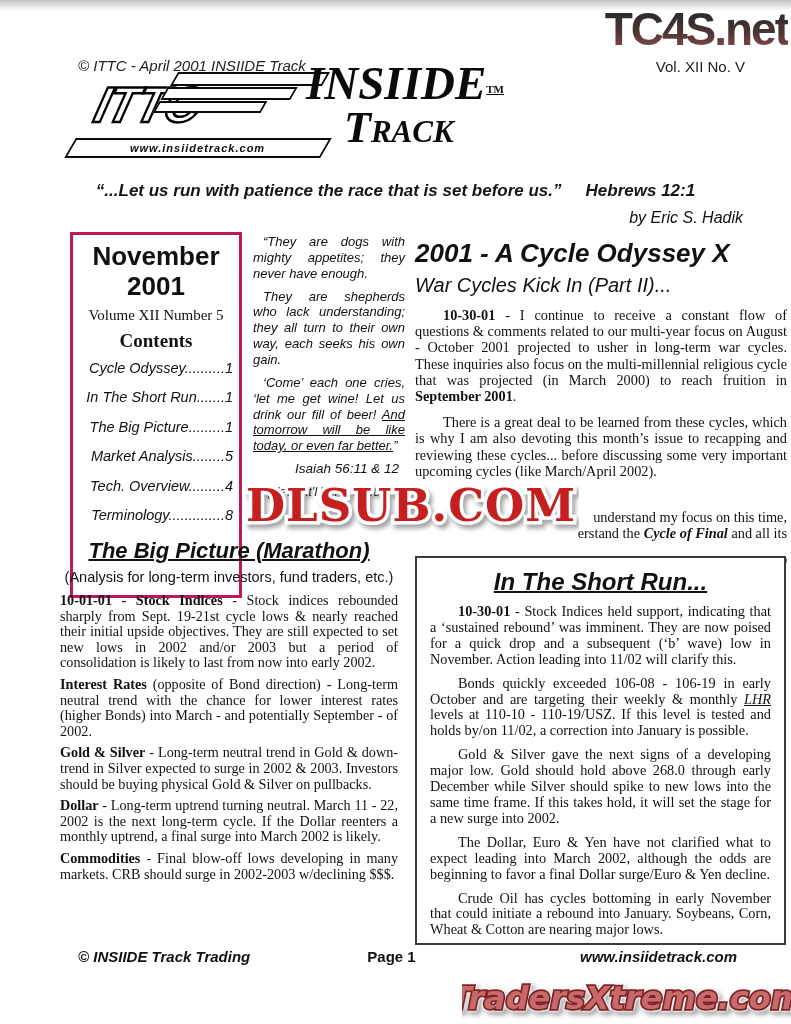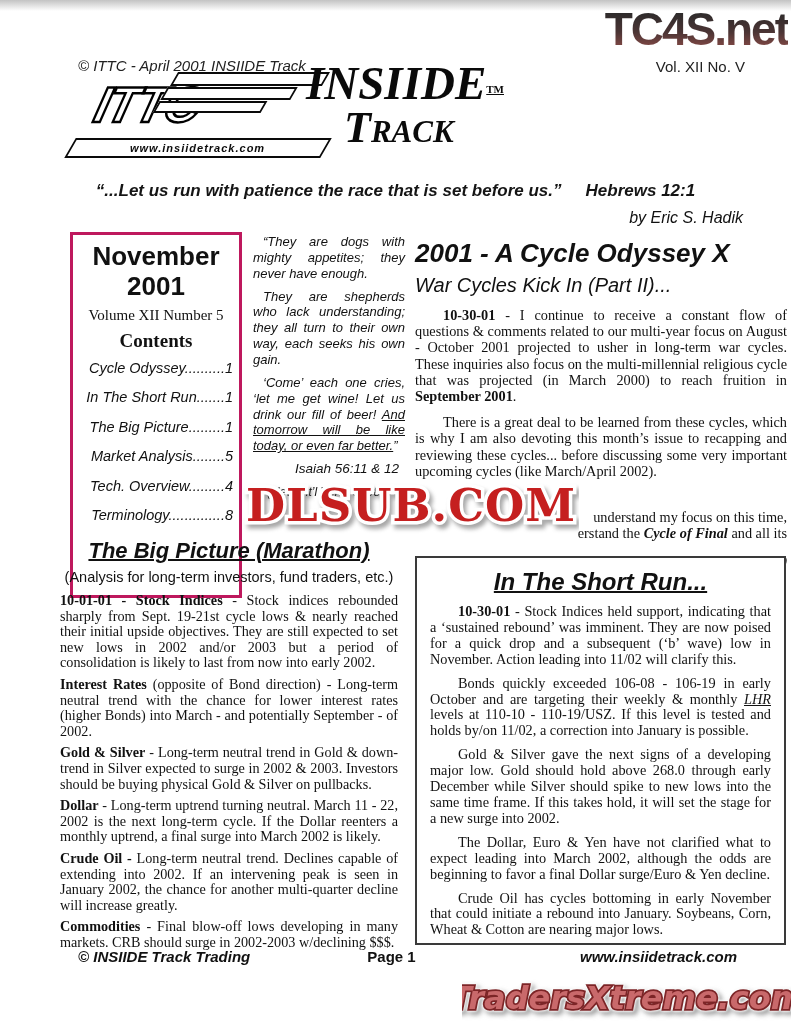--- a/index.html
+++ b/index.html
@@ -168,21 +168,20 @@
   </div>
 
   <div class="big-picture">
     <div class="bp-title">The Big Picture (Marathon)</div>
     <div class="bp-subtitle">(Analysis for long-term investors, fund traders, etc.)</div>
     <div class="bp-body">
       <p><b>10-01-01 - Stock Indices</b><span> - Stock indices rebounded sharply from Sept. 19-21st cycle lows &amp; nearly reached their initial upside objectives.  They are still expected to set new lows in 2002 and/or 2003 but a period of consolidation is likely to last from now into early 2002.</span></p>
       <p><b>Interest Rates</b><span> (opposite of Bond direction) - Long-term neutral trend with the chance for lower interest rates (higher Bonds) into March - and potentially September - of 2002.</span></p>
       <p><b>Gold &amp; Silver</b><span> - Long-term neutral trend in Gold &amp; down-trend in Silver expected to surge in 2002 &amp; 2003.  Investors should be buying physical Gold &amp; Silver on pullbacks.</span></p>
       <p><b>Dollar</b><span> - Long-term uptrend turning neutral.  March 11 - 22, 2002 is the next long-term cycle.  If the Dollar reenters a monthly uptrend, a final surge into March 2002 is likely.</span></p>
-      <p><b>Crude Oil -</b><span> Long-term neutral trend.  Declines capable of extending into 2002.  If an intervening peak is seen in January 2002, the chance for another multi-quarter decline will increase greatly.</span></p>
       <p><b>Commodities</b><span> - Final blow-off lows developing in many markets.  CRB should surge in 2002-2003 w/declining $$$.</span></p>
     </div>
   </div>
 
   <div class="short-run">
     <div class="sr-title">In The Short Run...</div>
     <div class="sr-body">
       <p><b>10-30-01</b><span> - Stock Indices held support, indicating that a ‘sustained rebound’ was imminent.  They are now poised for a quick drop and a subsequent (‘b’ wave) low in November.  Action leading into 11/02 will clarify this.</span></p>
       <p><span>Bonds quickly exceeded 106-08 - 106-19 in early October and are targeting their weekly &amp; monthly </span><span class="sr-lhr">LHR</span><span> levels at 110-10 - 110-19/USZ.  If this level is tested and holds by/on 11/02, a correction into January is possible.</span></p>
       <p>Gold &amp; Silver gave the next signs of a developing major low.  Gold should hold above 268.0 through early December while Silver should spike to new lows into the same time frame.  If this takes hold, it will set the stage for a new surge into 2002.</p>

